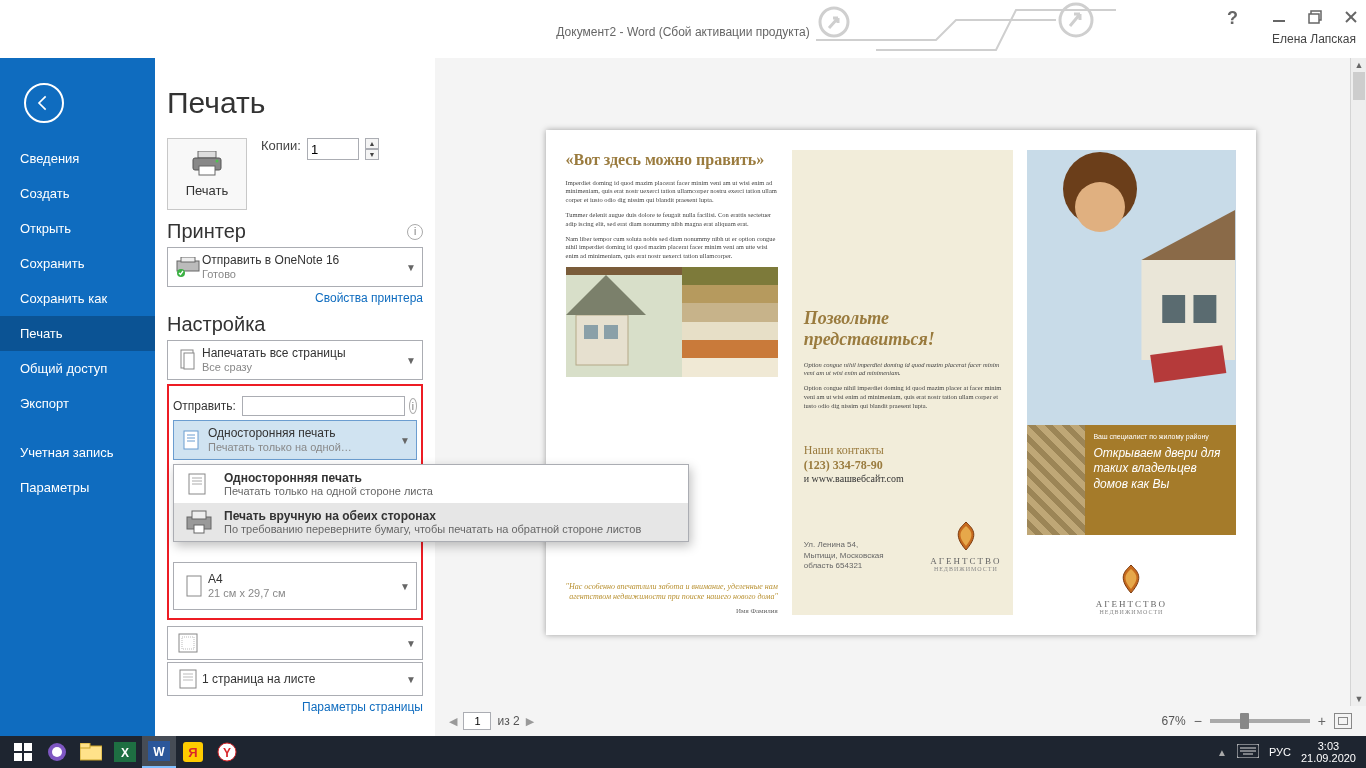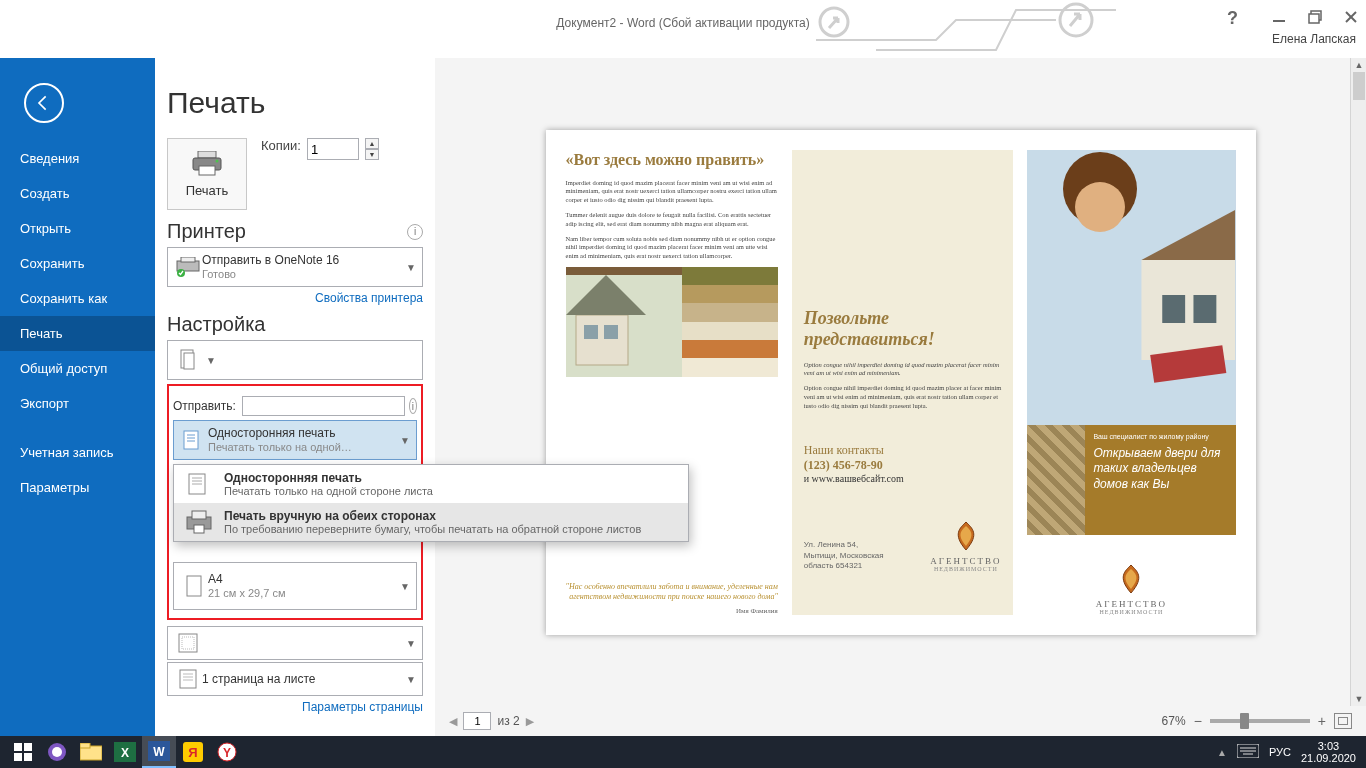--- a/index.html
+++ b/index.html
@@ -2,21 +2,21 @@
 <html><head>
 <meta charset="utf-8">
 <style>
 * { box-sizing: border-box; margin: 0; padding: 0; font-family: "Segoe UI", Arial, sans-serif; }
 html, body { width: 1366px; height: 768px; overflow: hidden; background: #fff; }
 
 .app { display: flex; flex-direction: column; height: 768px; }
 
 
 .titlebar { height: 58px; background: #fff; position: relative; display: flex; align-items: flex-start; }
-.titlebar .title { position: absolute; left: 50%; transform: translateX(-50%); top: 16px; font-size: 12px; color: #666; }
+.titlebar .title { position: absolute; left: 50%; transform: translateX(-50%); top: 25px; font-size: 12px; color: #666; }
 .titlebar .winbtns { position: absolute; right: 8px; top: 8px; display: flex; gap: 22px; align-items: center; }
 .winbtn-svg { width: 14px; height: 14px; color: #666; }
 .titlebar .qmark { font-size: 18px; color: #666; margin-right: 12px; cursor: pointer; font-weight: bold; }
 .titlebar .user { position: absolute; right: 10px; top: 32px; font-size: 12px; color: #444; }
 .circuit { position: absolute; right: 230px; top: 0; width: 320px; height: 55px; pointer-events: none; }
 .circuit svg { width: 320px; height: 55px; }
 
 
 .mainrow { display: flex; flex: 1; min-height: 0; }
 
@@ -224,20 +224,24 @@
             <span>Настройка</span>
           </div>
 
         <div class="combo">
           <div class="ico">
               <svg width="22" height="24" viewBox="0 0 22 24">
                 <rect x="4" y="2" width="12" height="18" fill="#fff" stroke="#888"></rect>
                 <rect x="7" y="5" width="10" height="16" fill="#fff" stroke="#888"></rect>
               </svg>
             </div>
+          <div class="txt">
+            <div>Напечатать все страницы</div>
+            <div class="l2">Все сразу</div>
+          </div>
           <div class="chev">▼</div>
         </div>
 
         <div class="redbox">
           <div class="pageline">
             <span>Отправить:</span>
             <input value="" style="">
             <span class="info2">i</span>
           </div>
 
@@ -364,21 +368,21 @@
               <div class="quote-name">Имя Фамилия</div>
             </div>
 
             <div class="docpanel" style="flex:0.95;background:#f2edda;padding:18px 12px">
               <div style="height:140px"></div>
               <h2 class="intro-title">Позвольте представиться!</h2>
               <p style="font-style:italic">Option congue nihil imperdiet doming id quod mazim placerat facer minim veni am ut wisi enim ad minimeniam.</p>
               <p>Option congue nihil imperdiet doming id quod mazim placer at facer minim veni am ut wisi enim ad minimeniam, quis erat nostr tation ullam corper et iusto odio dig nissim qui blandit praesent lupta.</p>
               <div style="height:26px"></div>
               <div class="contact-h">Наши контакты</div>
-              <div class="phone">(123) 456-78-90</div>
+              <div class="phone">(123) 334-78-90</div>
               <div class="site">и www.вашвебсайт.com</div>
               <div style="height:30px"></div>
               <div style="display:flex;align-items:flex-end;gap:10px">
                 <div class="addr" style="flex:1">
                   <div>Ул. Ленина 54,</div>
                   <div>Мытищи, Московская</div>
                   <div>область 654321</div>
                 </div>
                 <div class="agency">
                   <svg class="leaf" viewBox="0 0 32 32">

